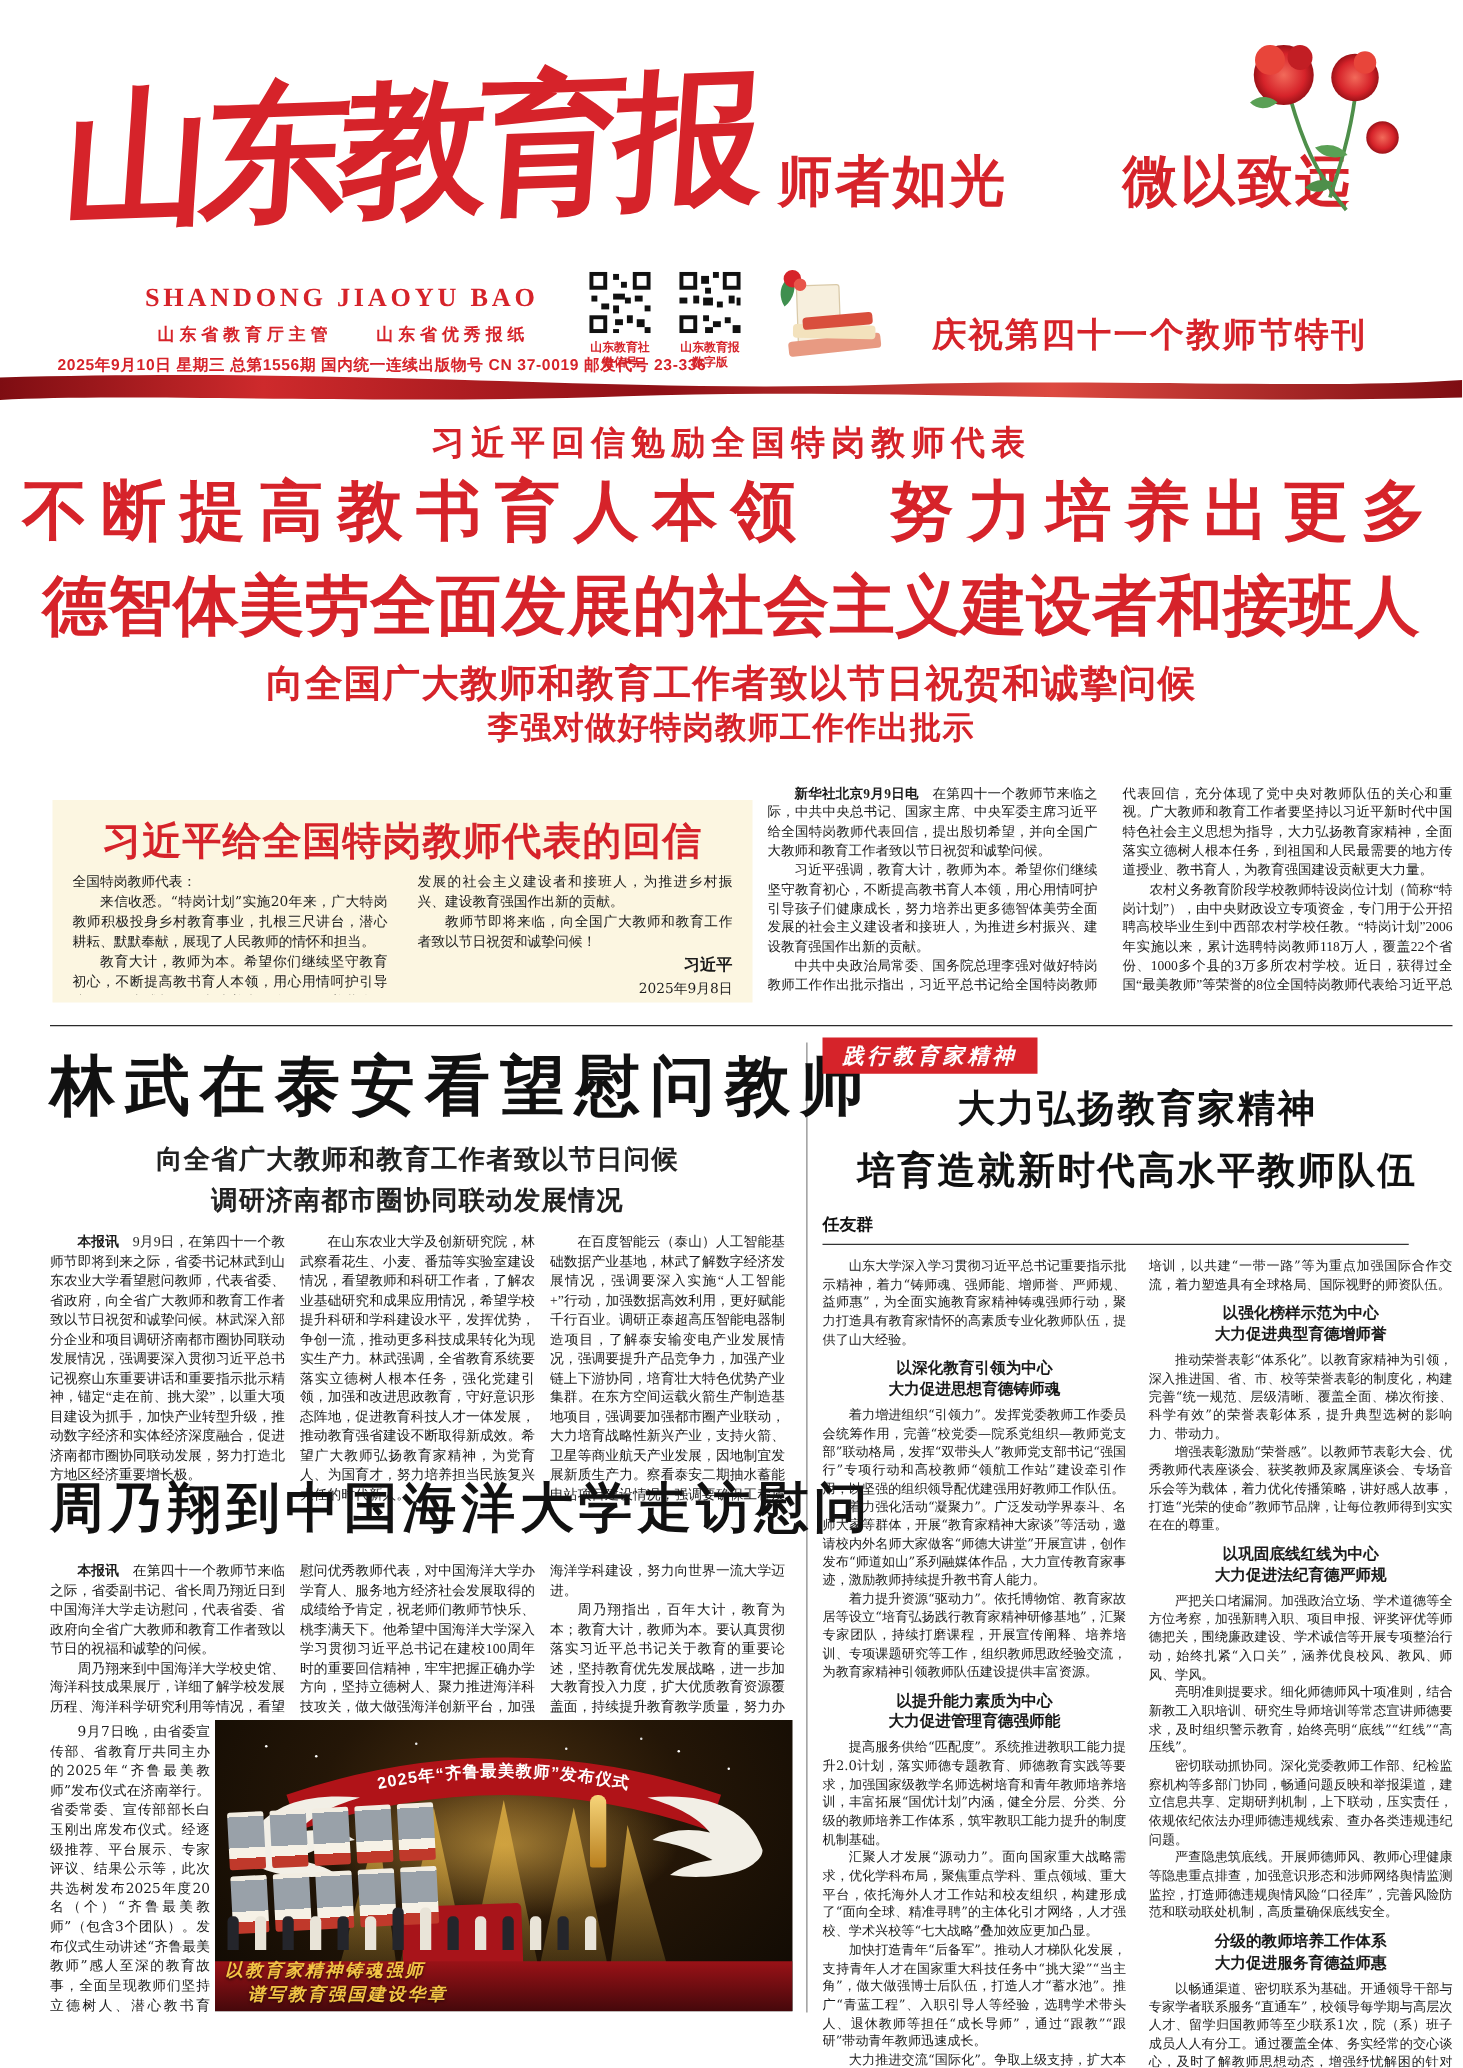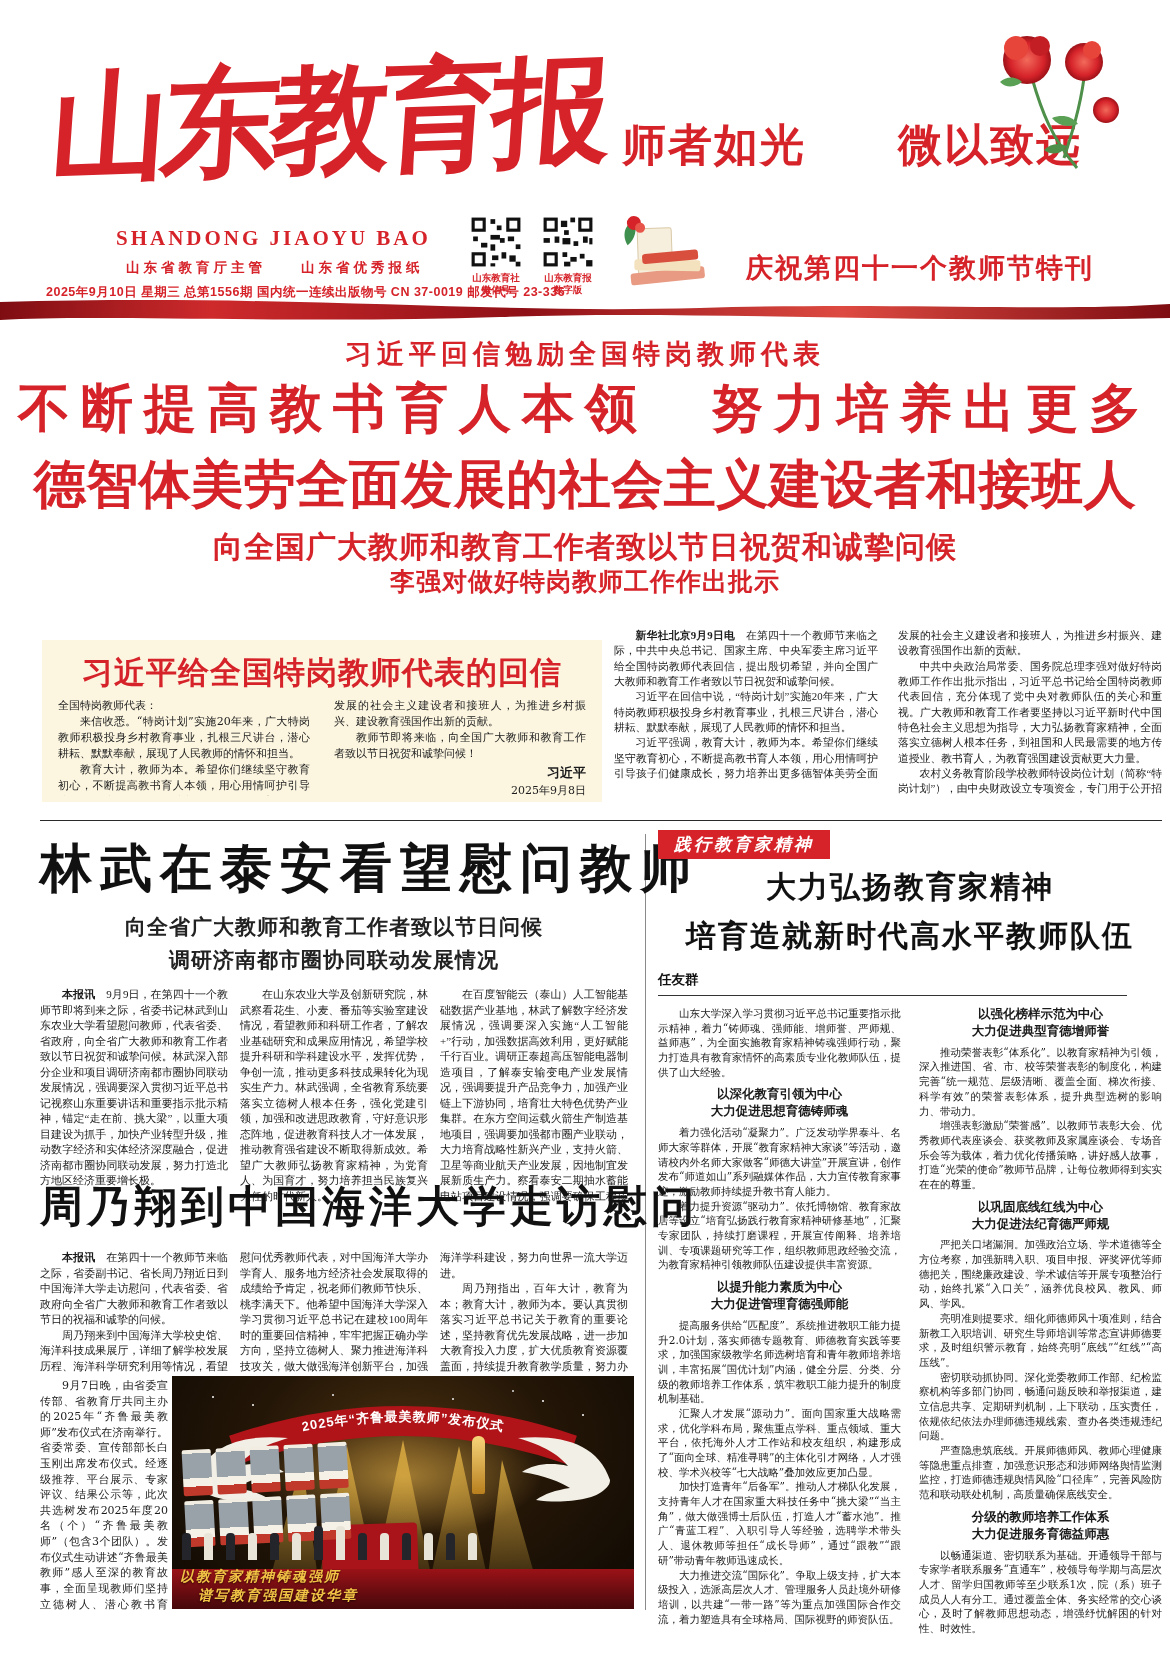--- a/index.html
+++ b/index.html
@@ -232,21 +232,20 @@
       <div class="sigblock">
         <div class="name">习近平</div>
         <div>2025年9月8日</div>
 
       </div>
     </div>
   </div>
 
   <div class="abs" id="xinhua">
     <p><span class="boldtag">新华社北京9月9日电</span>　<span>在第四十一个教师节来临之际，中共中央总书记、国家主席、中央军委主席习近平给全国特岗教师代表回信，提出殷切希望，并向全国广大教师和教育工作者致以节日祝贺和诚挚问候。</span></p>
-    <p>习近平在回信中说，“特岗计划”实施20年来，广大特岗教师积极投身乡村教育事业，扎根三尺讲台，潜心耕耘、默默奉献，展现了人民教师的情怀和担当。</p>
     <p>习近平强调，教育大计，教师为本。希望你们继续坚守教育初心，不断提高教书育人本领，用心用情呵护引导孩子们健康成长，努力培养出更多德智体美劳全面发展的社会主义建设者和接班人，为推进乡村振兴、建设教育强国作出新的贡献。</p>
     <p>中共中央政治局常委、国务院总理李强对做好特岗教师工作作出批示指出，习近平总书记给全国特岗教师代表回信，充分体现了党中央对教师队伍的关心和重视。广大教师和教育工作者要坚持以习近平新时代中国特色社会主义思想为指导，大力弘扬教育家精神，全面落实立德树人根本任务，到祖国和人民最需要的地方传道授业、教书育人，为教育强国建设贡献更大力量。</p>
     <p>农村义务教育阶段学校教师特设岗位计划（简称“特岗计划”），由中央财政设立专项资金，专门用于公开招聘高校毕业生到中西部农村学校任教。“特岗计划”2006年实施以来，累计选聘特岗教师118万人，覆盖22个省份、1000多个县的3万多所农村学校。近日，获得过全国“最美教师”等荣誉的8位全国特岗教师代表给习近平总书记写信，汇报在乡村教育一线工作的情况和体会，表达牢记初心使命、扎根乡村教书育人的决心。</p>
   </div>
 
   <div class="abs" id="hrule"></div>
   <div class="abs" id="vrule"></div>
 
   <div class="abs" id="linwu">
     <div class="serifhead" id="linwuhead">林武在泰安看望慰问教师</div>
@@ -341,20 +340,21 @@
     <span id="rentag">践行教育家精神</span>
     <div class="renhead">大力弘扬教育家精神</div>
     <div class="renhead">培育造就新时代高水平教师队伍</div>
     <div id="renbyline">任友群</div>
     <div id="renbody">
       <p>山东大学深入学习贯彻习近平总书记重要指示批示精神，着力“铸师魂、强师能、增师誉、严师规、益师惠”，为全面实施教育家精神铸魂强师行动，聚力打造具有教育家情怀的高素质专业化教师队伍，提供了山大经验。</p>
       <div class="sub">
         <div>以深化教育引领为中心</div>
         <div>大力促进思想育德铸师魂</div>
       </div>
+      <p>着力增进组织“引领力”。发挥党委教师工作委员会统筹作用，完善“校党委—院系党组织—教师党支部”联动格局，发挥“双带头人”教师党支部书记“强国行”专项行动和高校教师“领航工作站”建设牵引作用，以坚强的组织领导配优建强用好教师工作队伍。</p>
       <p>着力强化活动“凝聚力”。广泛发动学界泰斗、名师大家等群体，开展“教育家精神大家谈”等活动，邀请校内外名师大家做客“师德大讲堂”开展宣讲，创作发布“师道如山”系列融媒体作品，大力宣传教育家事迹，激励教师持续提升教书育人能力。</p>
       <p>着力提升资源“驱动力”。依托博物馆、教育家故居等设立“培育弘扬践行教育家精神研修基地”，汇聚专家团队，持续打磨课程，开展宣传阐释、培养培训、专项课题研究等工作，组织教师思政经验交流，为教育家精神引领教师队伍建设提供丰富资源。</p>
       <div class="sub">
         <div>以提升能力素质为中心</div>
         <div>大力促进管理育德强师能</div>
       </div>
       <p>提高服务供给“匹配度”。系统推进教职工能力提升2.0计划，落实师德专题教育、师德教育实践等要求，加强国家级教学名师选树培育和青年教师培养培训，丰富拓展“国优计划”内涵，健全分层、分类、分级的教师培养工作体系，筑牢教职工能力提升的制度机制基础。</p>
       <p>汇聚人才发展“源动力”。面向国家重大战略需求，优化学科布局，聚焦重点学科、重点领域、重大平台，依托海外人才工作站和校友组织，构建形成了“面向全球、精准寻聘”的主体化引才网络，人才强校、学术兴校等“七大战略”叠加效应更加凸显。</p>
       <p>加快打造青年“后备军”。推动人才梯队化发展，支持青年人才在国家重大科技任务中“挑大梁”“当主角”，做大做强博士后队伍，打造人才“蓄水池”。推广“青蓝工程”、入职引导人等经验，选聘学术带头人、退休教师等担任“成长导师”，通过“跟教”“跟研”带动青年教师迅速成长。</p>
       <p>大力推进交流“国际化”。争取上级支持，扩大本级投入，选派高层次人才、管理服务人员赴境外研修培训，以共建“一带一路”等为重点加强国际合作交流，着力塑造具有全球格局、国际视野的师资队伍。</p>

